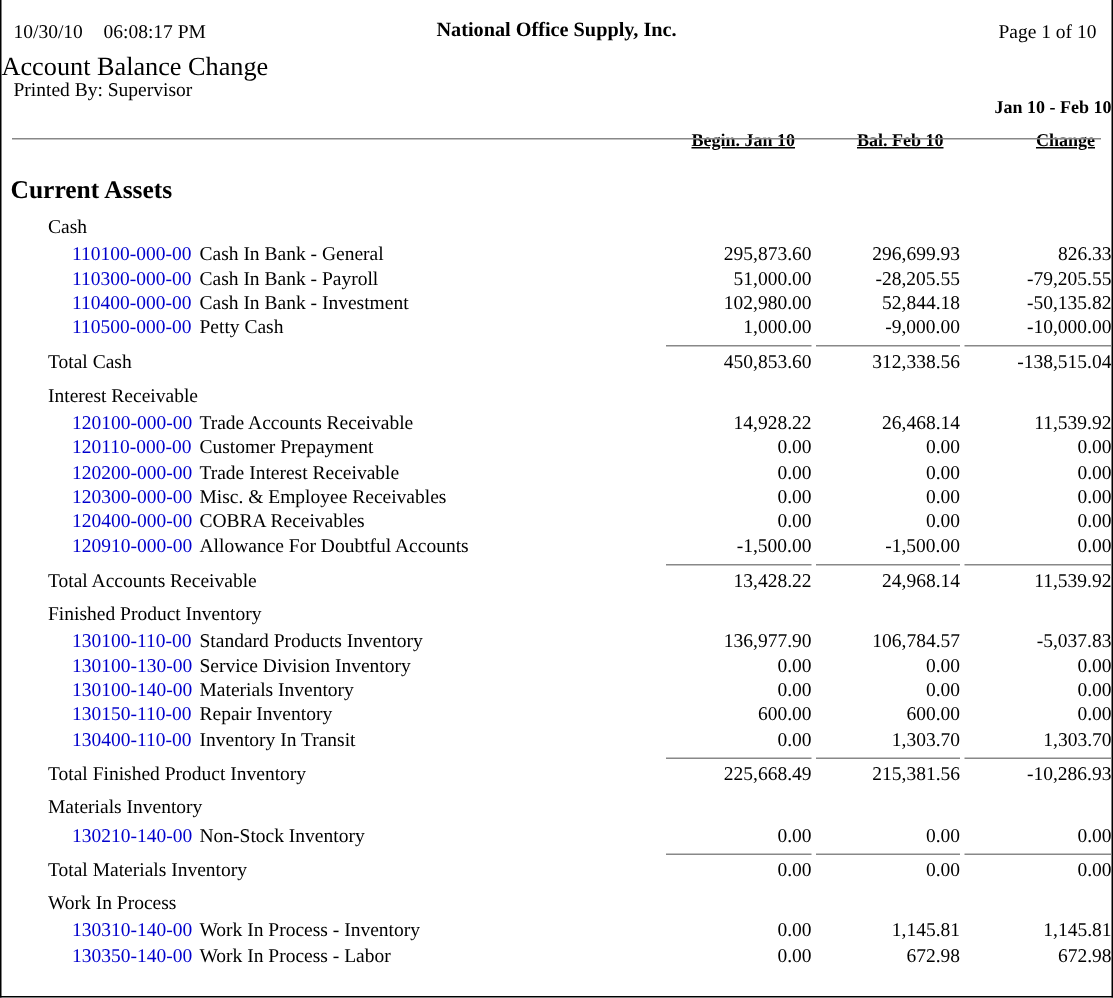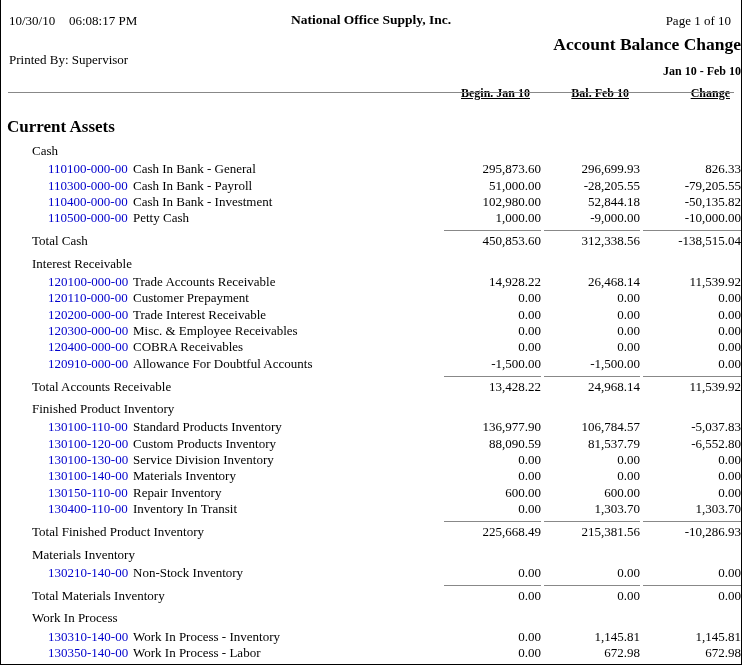--- a/index.html
+++ b/index.html
@@ -12,21 +12,21 @@
     border-left:1px solid #000;
     border-right:1px solid #000;
     border-bottom:1px solid #000;
     overflow:hidden;
   }
   .header { position:relative; height:69px; font-size:13px; }
   .h-date    { position:absolute; left:8px;  top:13px; }
   .h-time    { position:absolute; left:68px; top:13px; }
   .h-printed { position:absolute; left:8px;  top:36px;margin-top:16px; }
   .h-company { position:absolute; top:12px; left:0; width:100%; text-align:center; font-weight:bold; font-size:13.5px; }
-  .h-title   { position:absolute; top:34px; left:0; width:100%; text-align:right; font-weight:bold; font-size:17.5px; }
+  .h-title   { position:absolute; top:34px; left:0; width:100%; text-align:left; font-weight:normal; font-size:17.5px; }
   .h-period  { position:absolute; top:64px; left:0; width:100%; text-align:right; font-weight:bold; font-size:12px; }
   .h-page    { position:absolute; right:10px; top:13px; }
   .rule { position:absolute; left:7px; right:7px; top:92px; border-top:1px solid #888; }
 
   .num { text-align:right; white-space:nowrap; }
   .n1 { width:97px; }
   .n2 { width:96px; margin-left:3px; }
   .n3 { width:98px; margin-left:3px; }
 
   .colhead { display:flex; padding-right:11px; margin-top:17px; font-weight:bold; font-size:12px; line-height:15px;align-items:flex-end; }
@@ -186,29 +186,20 @@
         <span class="left">
           <span class="acct-no">130100-110-00</span>
           <span class="acct-desc">Standard Products Inventory</span>
         </span>
         <span class="num n1">136,977.90</span>
         <span class="num n2">106,784.57</span>
         <span class="num n3">-5,037.83</span>
       </div>
       <div class="acct-row">
         <span class="left">
-          <span class="acct-no">130100-120-00</span>
-          <span class="acct-desc">Custom Products Inventory</span>
-        </span>
-        <span class="num n1">88,090.59</span>
-        <span class="num n2">81,537.79</span>
-        <span class="num n3">-6,552.80</span>
-      </div>
-      <div class="acct-row">
-        <span class="left">
           <span class="acct-no">130100-130-00</span>
           <span class="acct-desc">Service Division Inventory</span>
         </span>
         <span class="num n1">0.00</span>
         <span class="num n2">0.00</span>
         <span class="num n3">0.00</span>
       </div>
       <div class="acct-row">
         <span class="left">
           <span class="acct-no">130100-140-00</span>

